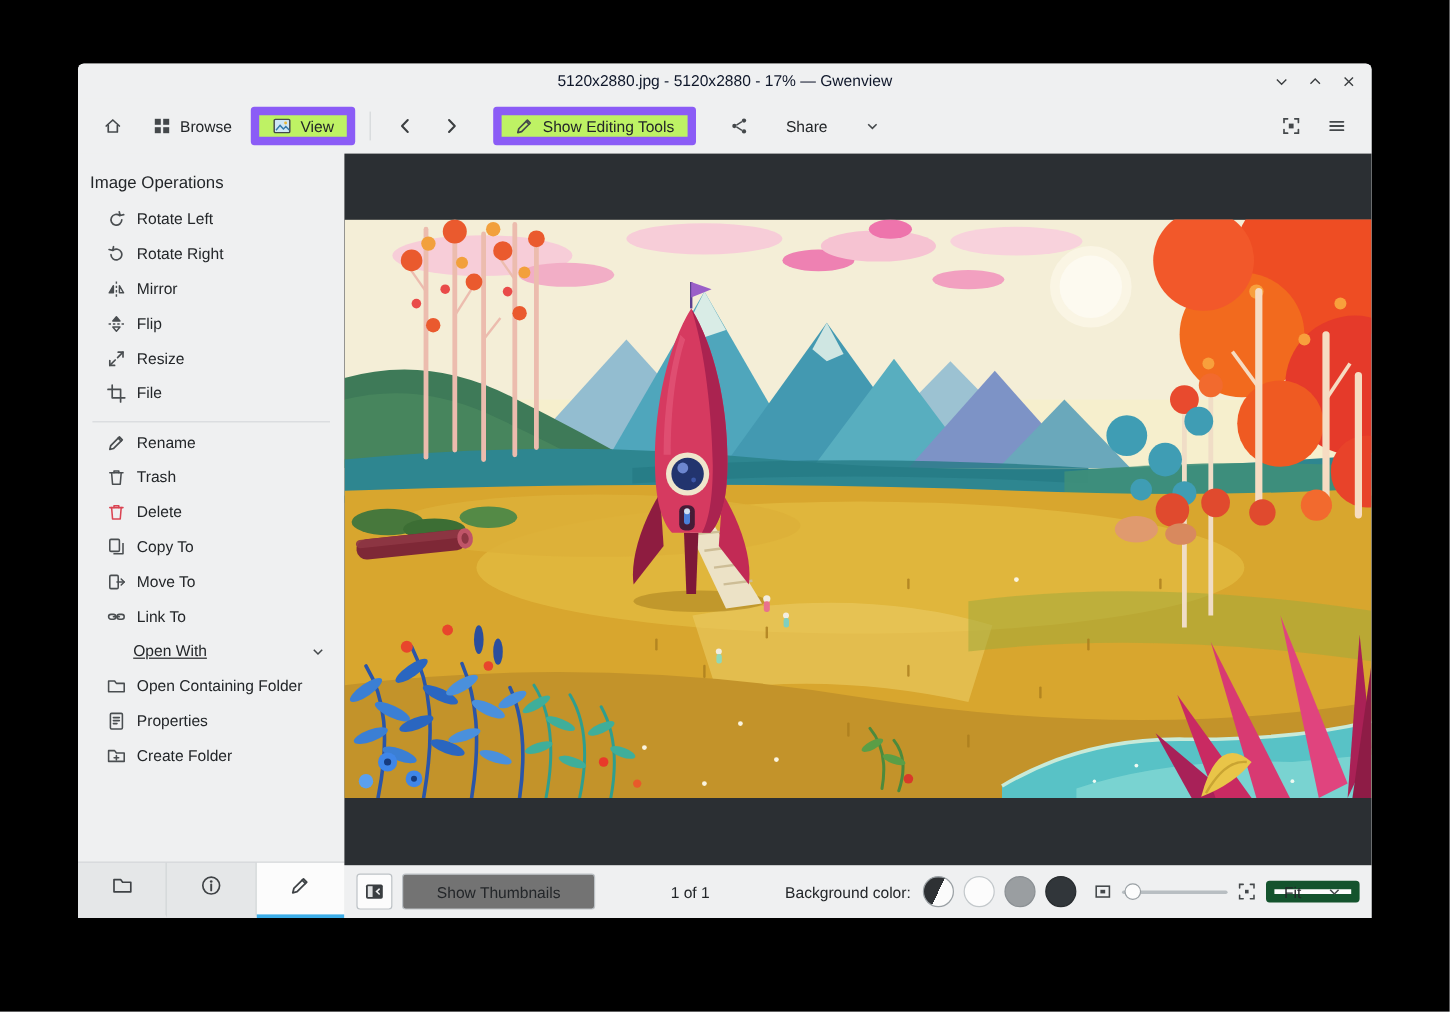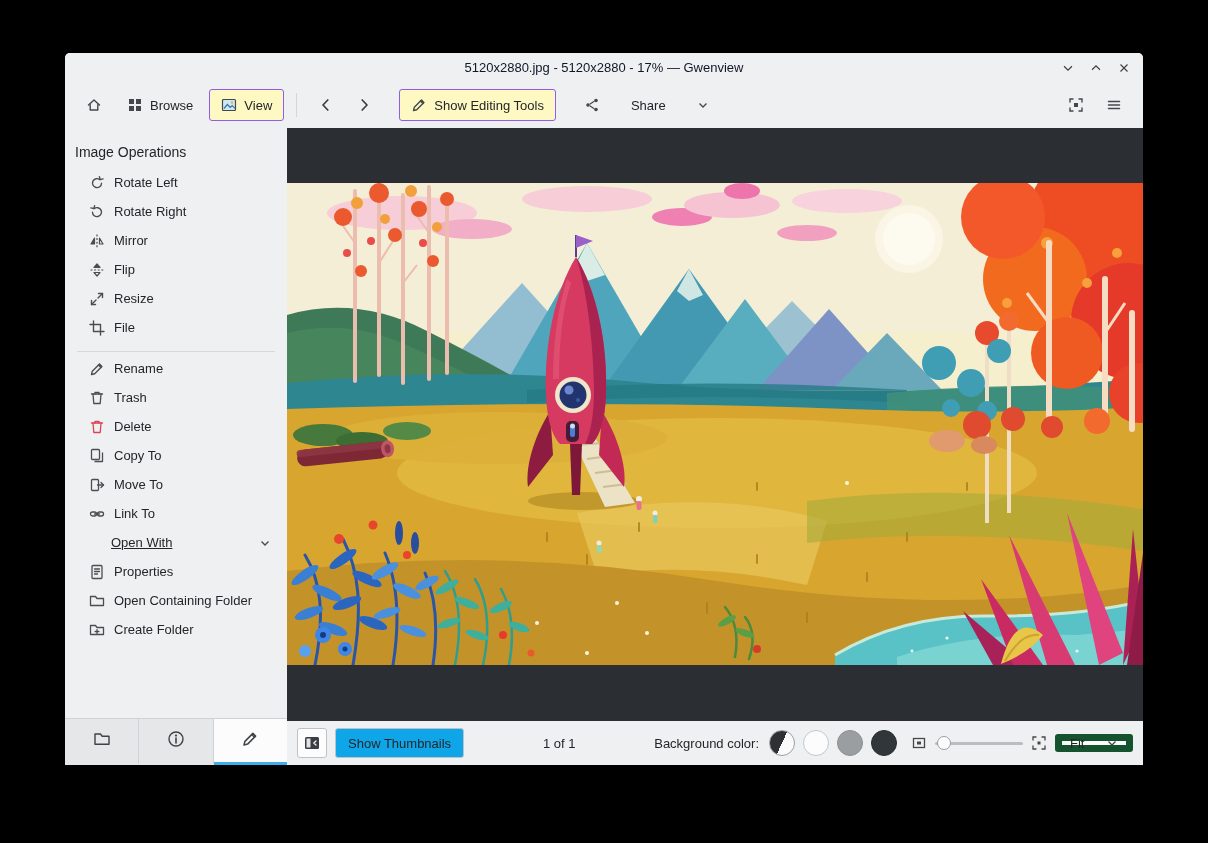--- a/index.html
+++ b/index.html
@@ -17,21 +17,21 @@
   
   .titlebar{height:29px;flex:none;position:relative;display:flex;align-items:center;justify-content:center;background:#eff0f1;}
   .titlebar-title{font-size:13px;color:#0f172a;}
   .win-controls{position:absolute;right:10px;top:0;height:100%;display:flex;align-items:center;gap:10px;}
   .win-btn{width:18px;height:18px;display:flex;align-items:center;justify-content:center;}
   .win-btn svg{width:14px;height:14px;}
   
   .toolbar{height:46px;flex:none;display:flex;align-items:center;padding:0 12px;gap:4px;background:#eff0f1;}
   .tbtn{display:inline-flex;align-items:center;gap:7px;height:32px;padding:0 11px;border-radius:3px;
         font-size:13px;color:#232629;border:1px solid transparent;box-sizing:border-box;}
-  .tbtn.checked{background:#fef9c3;border:1px solid #8b5cf6;}
+  .tbtn.checked{background:#bef264;border:7px solid #8b5cf6;}
   .icon-btn{width:34px;height:32px;display:inline-flex;align-items:center;justify-content:center;border-radius:3px;}
   .tb-sep{width:1px;height:24px;background:#d4d7d9;margin:0 8px;flex:none;}
   .spacer{flex:1;}
   .i16{width:16px;height:16px;display:inline-flex;flex:none;}
   .i16 svg{width:16px;height:16px;}
   .i12{width:12px;height:12px;display:inline-flex;flex:none;}
   .i12 svg{width:12px;height:12px;}
   
   .app-body{flex:1;display:flex;min-height:0;}
   
@@ -51,21 +51,21 @@
   .sb-tab:last-child{border-right:none;}
   .sb-tab.active{background:#fcfcfc;border-bottom:3px solid #3daee9;}
   .sb-tab svg{width:18px;height:18px;}
   
   .main-col{flex:1;display:flex;flex-direction:column;min-width:0;}
   .viewer{flex:1;position:relative;background:#2b2f33;overflow:hidden;}
   .image-frame{position:absolute;left:0;top:55px;width:856px;height:482px;}
   .image-frame svg{display:block;width:856px;height:482px;}
   
   .statusbar{height:44px;flex:none;display:flex;align-items:center;background:#eff0f1;padding:0 10px;column-gap:8px;font-size:13px;}
-  .status-btn{height:30px;display:inline-flex;align-items:center;padding:0 12px;background:#0ea5e9;
+  .status-btn{height:30px;display:inline-flex;align-items:center;padding:0 28px;background:#737373;
               border:1px solid #bdc2c6;border-radius:3px;font-size:13px;color:#232629;box-sizing:border-box;}
   .toggle-btn{width:30px;height:30px;flex:none;display:inline-flex;align-items:center;justify-content:center;
               background:#fcfcfc;border:1px solid #bdc2c6;border-radius:3px;box-sizing:border-box;}
   .page-indicator{color:#232629;}
   .bg-label{margin-right:2px;}
   .color-circle{width:26px;height:26px;border-radius:50%;box-sizing:border-box;flex:none;}
   .c-auto{background:linear-gradient(115deg,#2e3134 50%,#fbfbfb 50%);border:1px solid #9aa0a4;}
   .c-white{background:#fcfcfc;border:1px solid #c3c8cb;}
   .c-gray{background:#9a9ea1;border:1px solid #8b9094;}
   .c-dark{background:#31363a;border:1px solid #282c2f;}
@@ -323,34 +323,34 @@
         <div class="op-item open-with">
           <span>Open With</span>
           <span class="chev i12">
             <svg viewBox="0 0 12 12" fill="none" stroke="#44484b" stroke-width="1.3">
                 <path d="M2.5 4.5L6 8l3.5-3.5"></path>
               </svg>
           </span>
         </div>
         <div class="op-item">
           <span class="op-icon">
+            <svg viewBox="0 0 16 16" fill="none" stroke="#4a4e51" stroke-width="1.3" stroke-linejoin="round">
+                <path d="M1.5 3.5h5l1.5 2h6.5v7h-13z"></path>
+              </svg>
+          </span>
+          <span>Open Containing Folder</span>
+        </div>
+        <div class="op-item">
+          <span class="op-icon">
             <svg viewBox="0 0 16 16" fill="none" stroke="#4a4e51" stroke-width="1.3" stroke-linecap="round" stroke-linejoin="round">
                 <rect x="3" y="1.5" width="10" height="13" rx="1"></rect>
                 <path d="M5.5 5h5M5.5 7.5h5M5.5 10h3"></path>
               </svg>
           </span>
           <span>Properties</span>
-        </div>
-        <div class="op-item">
-          <span class="op-icon">
-            <svg viewBox="0 0 16 16" fill="none" stroke="#4a4e51" stroke-width="1.3" stroke-linejoin="round">
-                <path d="M1.5 3.5h5l1.5 2h6.5v7h-13z"></path>
-              </svg>
-          </span>
-          <span>Open Containing Folder</span>
         </div>
         <div class="op-item">
           <span class="op-icon">
             <svg viewBox="0 0 16 16" fill="none" stroke="#4a4e51" stroke-width="1.3" stroke-linecap="round" stroke-linejoin="round">
                 <path d="M1.5 3.5h5l1.5 2h6.5v7h-13z"></path>
                 <path d="M8 7.6v3.8M6.1 9.5h3.8"></path>
               </svg>
           </span>
           <span>Create Folder</span>
         </div>

